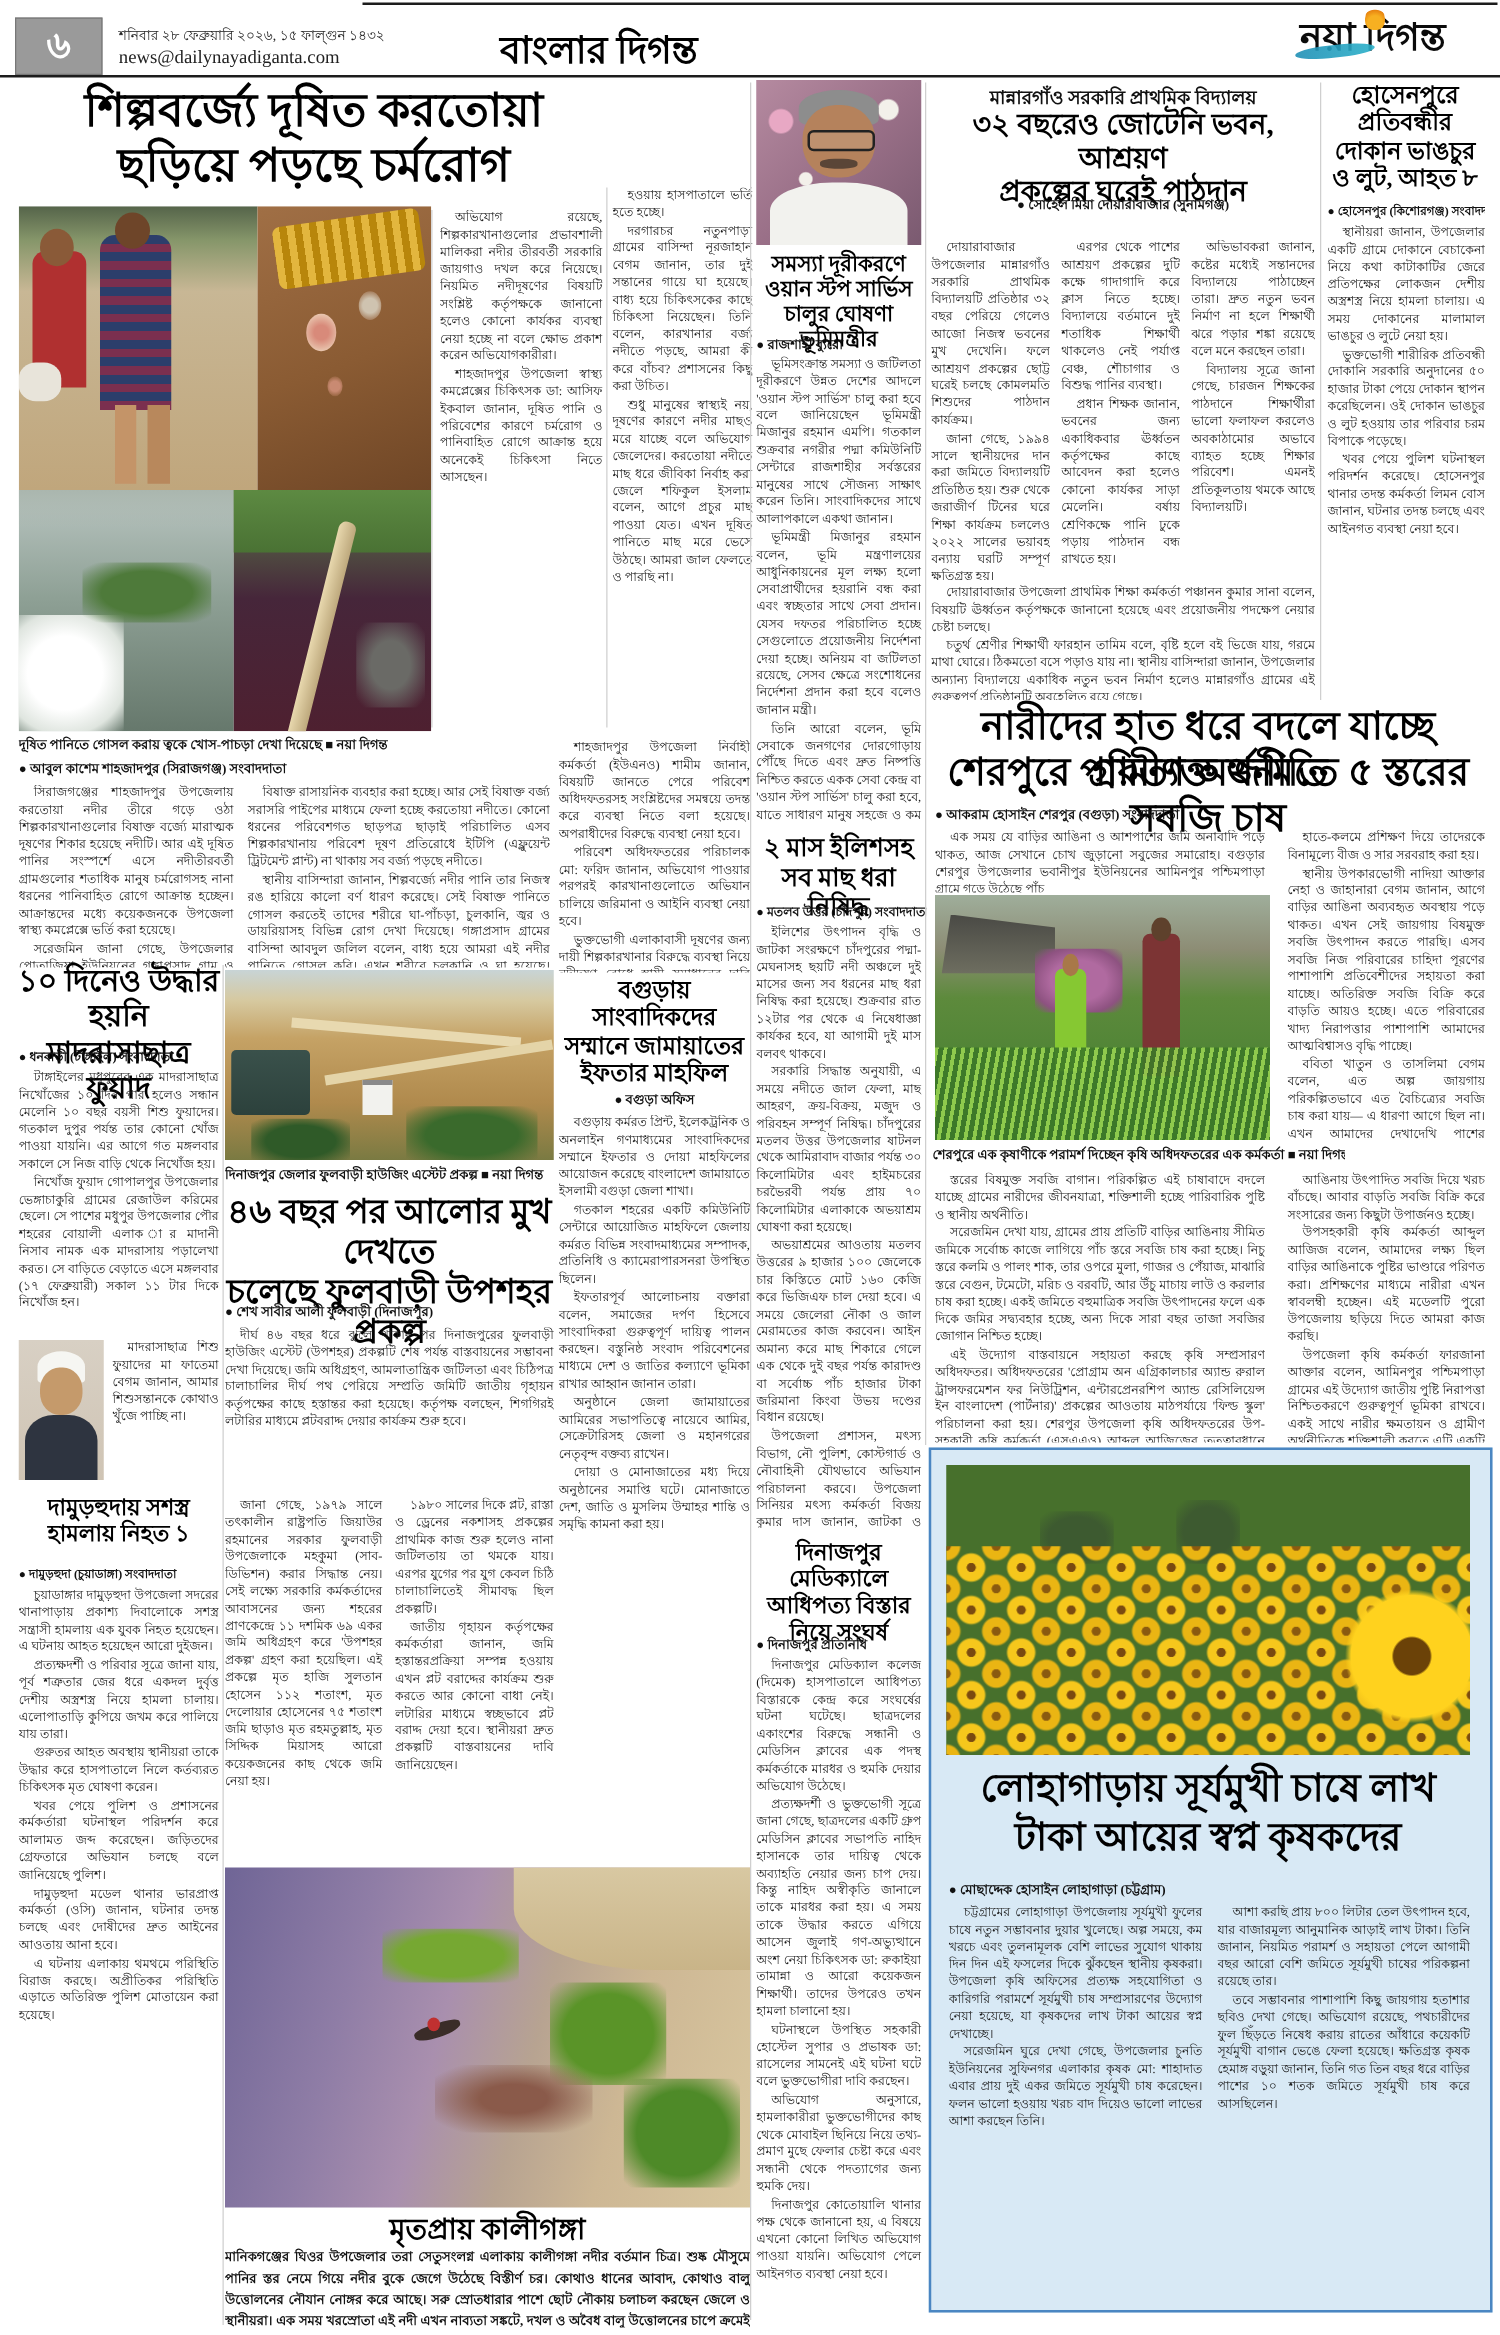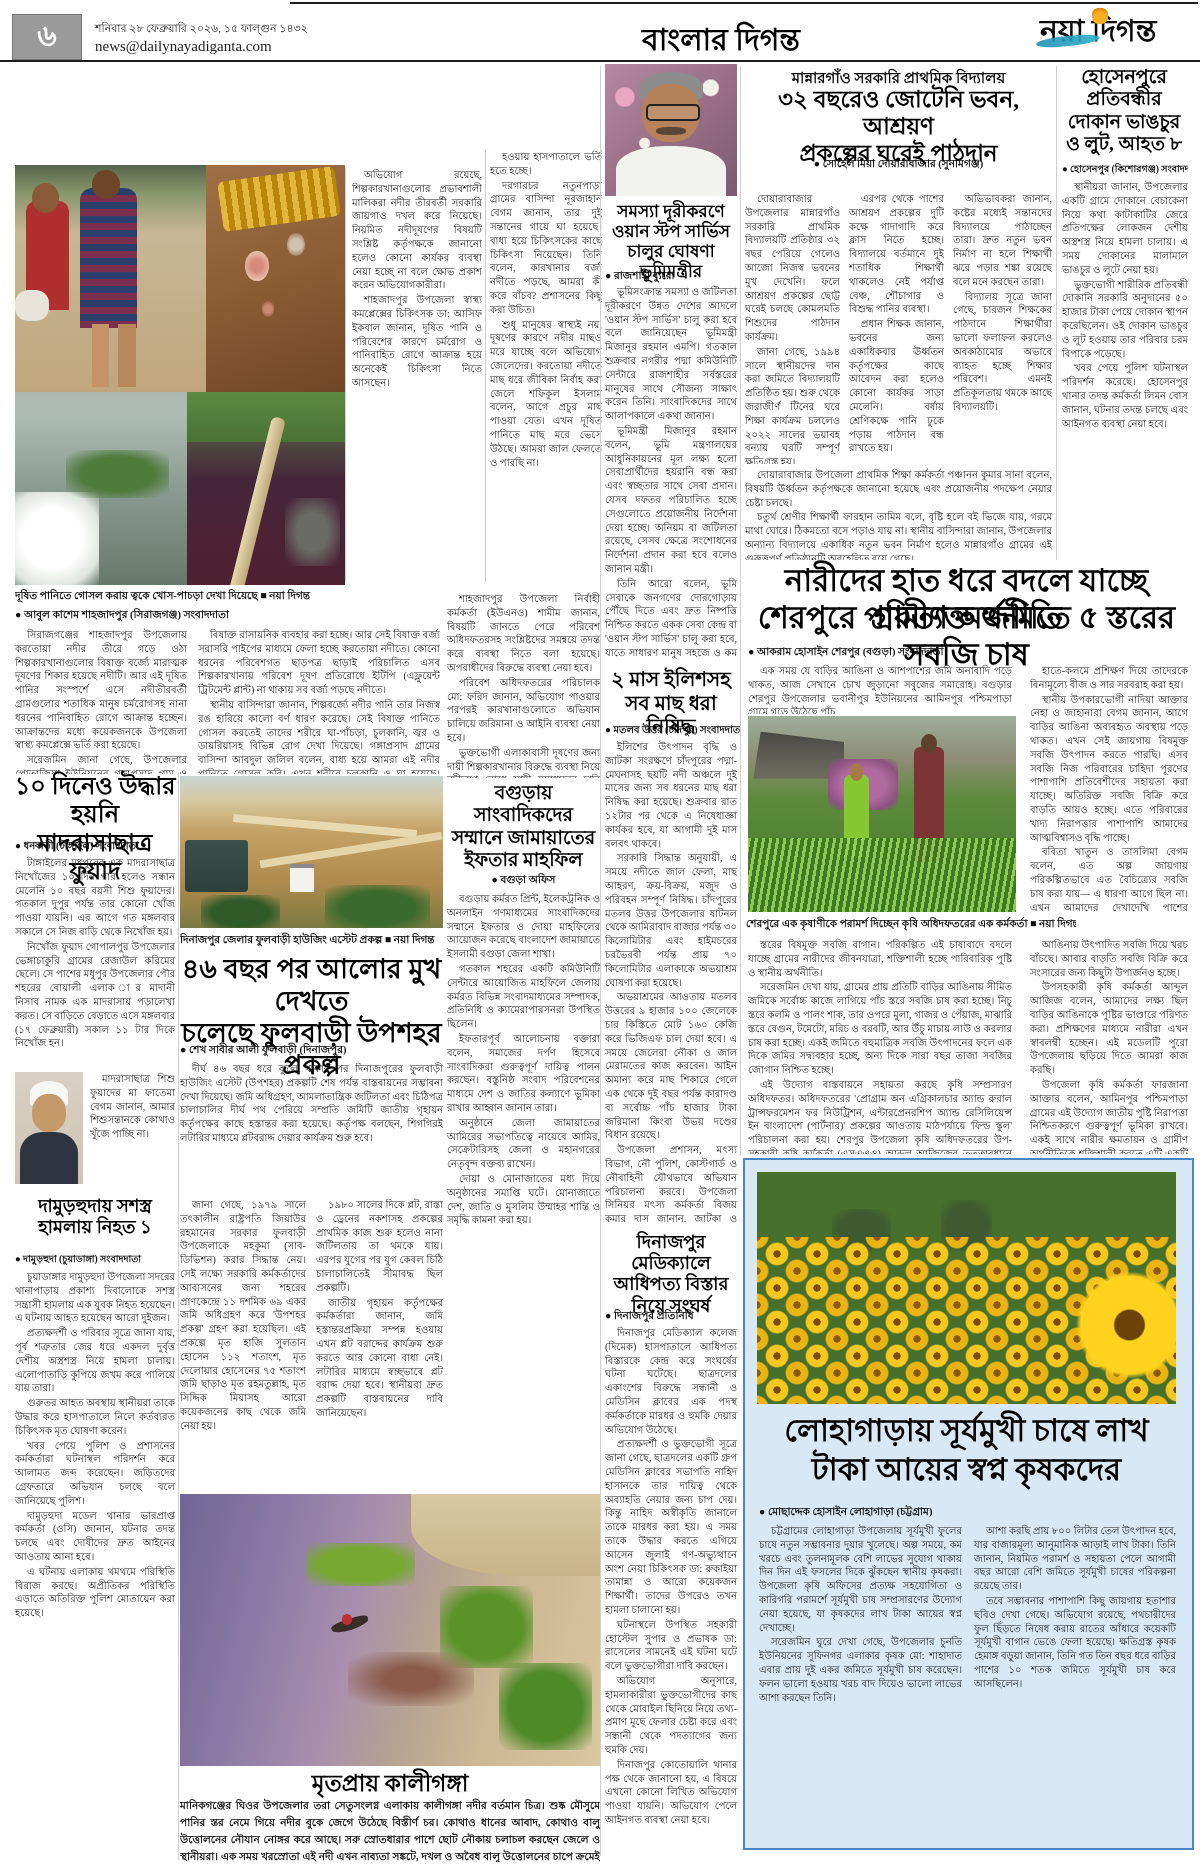--- a/index.html
+++ b/index.html
@@ -15,21 +15,21 @@
   .kicker{font-weight:bold;text-align:center;color:#111;}
   .byline{font-size:10.5px;font-weight:bold;color:#111;white-space:nowrap;overflow:hidden;}
   .byline.center{text-align:center;}
   .caption{font-size:10.5px;font-weight:bold;color:#111;overflow:hidden;}
   .nowrap{white-space:nowrap;}
   
   .pagenum-box{background:#9a9a9a;color:#ffffff;font-weight:bold;font-size:30px;
                display:flex;align-items:center;justify-content:center;border:1px solid #777;}
   .dateline{font-size:11px;color:#222;}
   .email{font-size:15px;color:#222;}
-  .section-title{font-size:30px;font-weight:bold;text-align:right;color:#000;}
+  .section-title{font-size:30px;font-weight:bold;text-align:left;color:#000;}
   .logo{font-size:30px;font-weight:bold;color:#0a0a0a;position:relative;line-height:1;}
   .logo .swoosh{position:absolute;left:-4px;top:20px;width:64px;height:10px;
       background:linear-gradient(90deg,#1f8fb5,#2ab0c9);border-radius:50%/60%;transform:rotate(-6deg);opacity:.9;}
   .logo .flame{position:absolute;left:52px;top:-10px;width:16px;height:18px;
       background:radial-gradient(circle at 50% 70%,#f7b021 40%,#e88410 70%,transparent 75%);border-radius:50% 50% 40% 40%;}
   
   .photo{position:absolute;overflow:hidden;background:#bbb;}
   .shape{position:absolute;}
   
   .c-people{background:linear-gradient(180deg,#55644a 0%,#86966a 12%,#c8b795 30%,#c0a67c 100%);}
@@ -54,20 +54,24 @@
   <div class="abs email" style="left:95px;top:38px;width:320px">news@dailynayadiganta.com</div>
   <div class="abs section-title" style="left:400px;top:16px;width:400px">বাংলার দিগন্ত</div>
   <div class="abs logo" style="left:1040px;top:16px;width:160px">
     <span class="swoosh"></span>
     <span class="flame"></span>
     <span>নয়া</span>
     <span>দিগন্ত</span>
   </div>
   <div class="rule-h" style="left:0;top:60px;width:1200px;height:2px"></div>
 
+  <div class="abs headline" style="left:12px;top:68px;width:478px;font-size:37px">
+    <div>শিল্পবর্জ্যে দূষিত করতোয়া</div>
+    <div>ছড়িয়ে পড়ছে চর্মরোগ</div>
+  </div>
 
   <div class="photo" style="left:15px;top:165px;width:330px;height:420px;background:#fff">
     <div class="abs c-people" style="left:0;top:0;width:58%;height:54%">
       <div class="shape" style="left:6%;top:16%;width:22%;height:48%;background:#b03030;border-radius:10px 10px 0 0"></div>
       <div class="shape" style="left:9%;top:8%;width:14%;height:13%;background:#8a5a38;border-radius:50%"></div>
       <div class="shape" style="left:34%;top:10%;width:30%;height:62%;background:repeating-linear-gradient(180deg,#2c3e6b 0 7px,#7b2f4f 7px 14px);border-radius:12px 12px 0 0"></div>
       <div class="shape" style="left:40%;top:2%;width:15%;height:13%;background:#6e4529;border-radius:50%"></div>
       <div class="shape" style="left:40%;top:70%;width:9%;height:28%;background:#c49468"></div>
       <div class="shape" style="left:54%;top:70%;width:9%;height:28%;background:#b8885c"></div>
       <div class="shape" style="left:0;top:55%;width:18%;height:14%;background:#e8e4da;border-radius:40%"></div>

